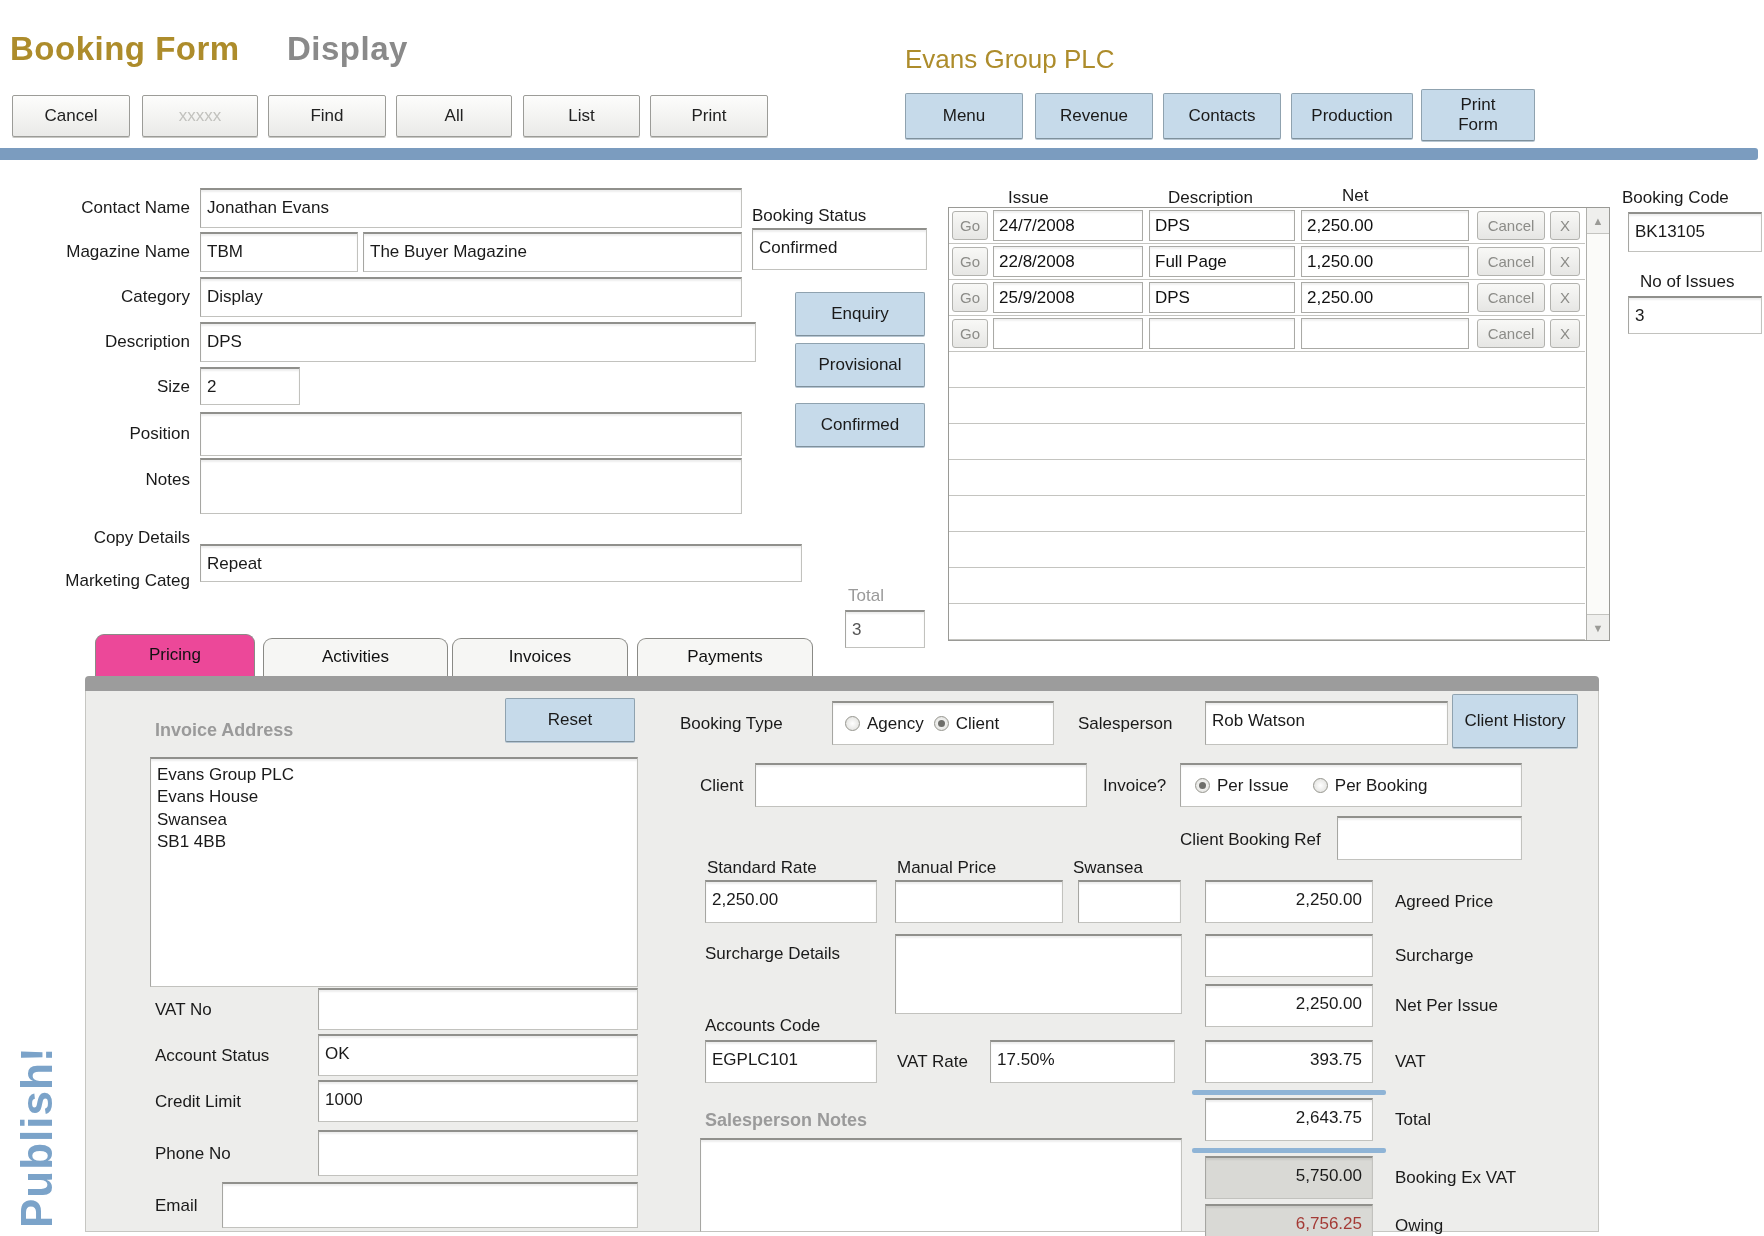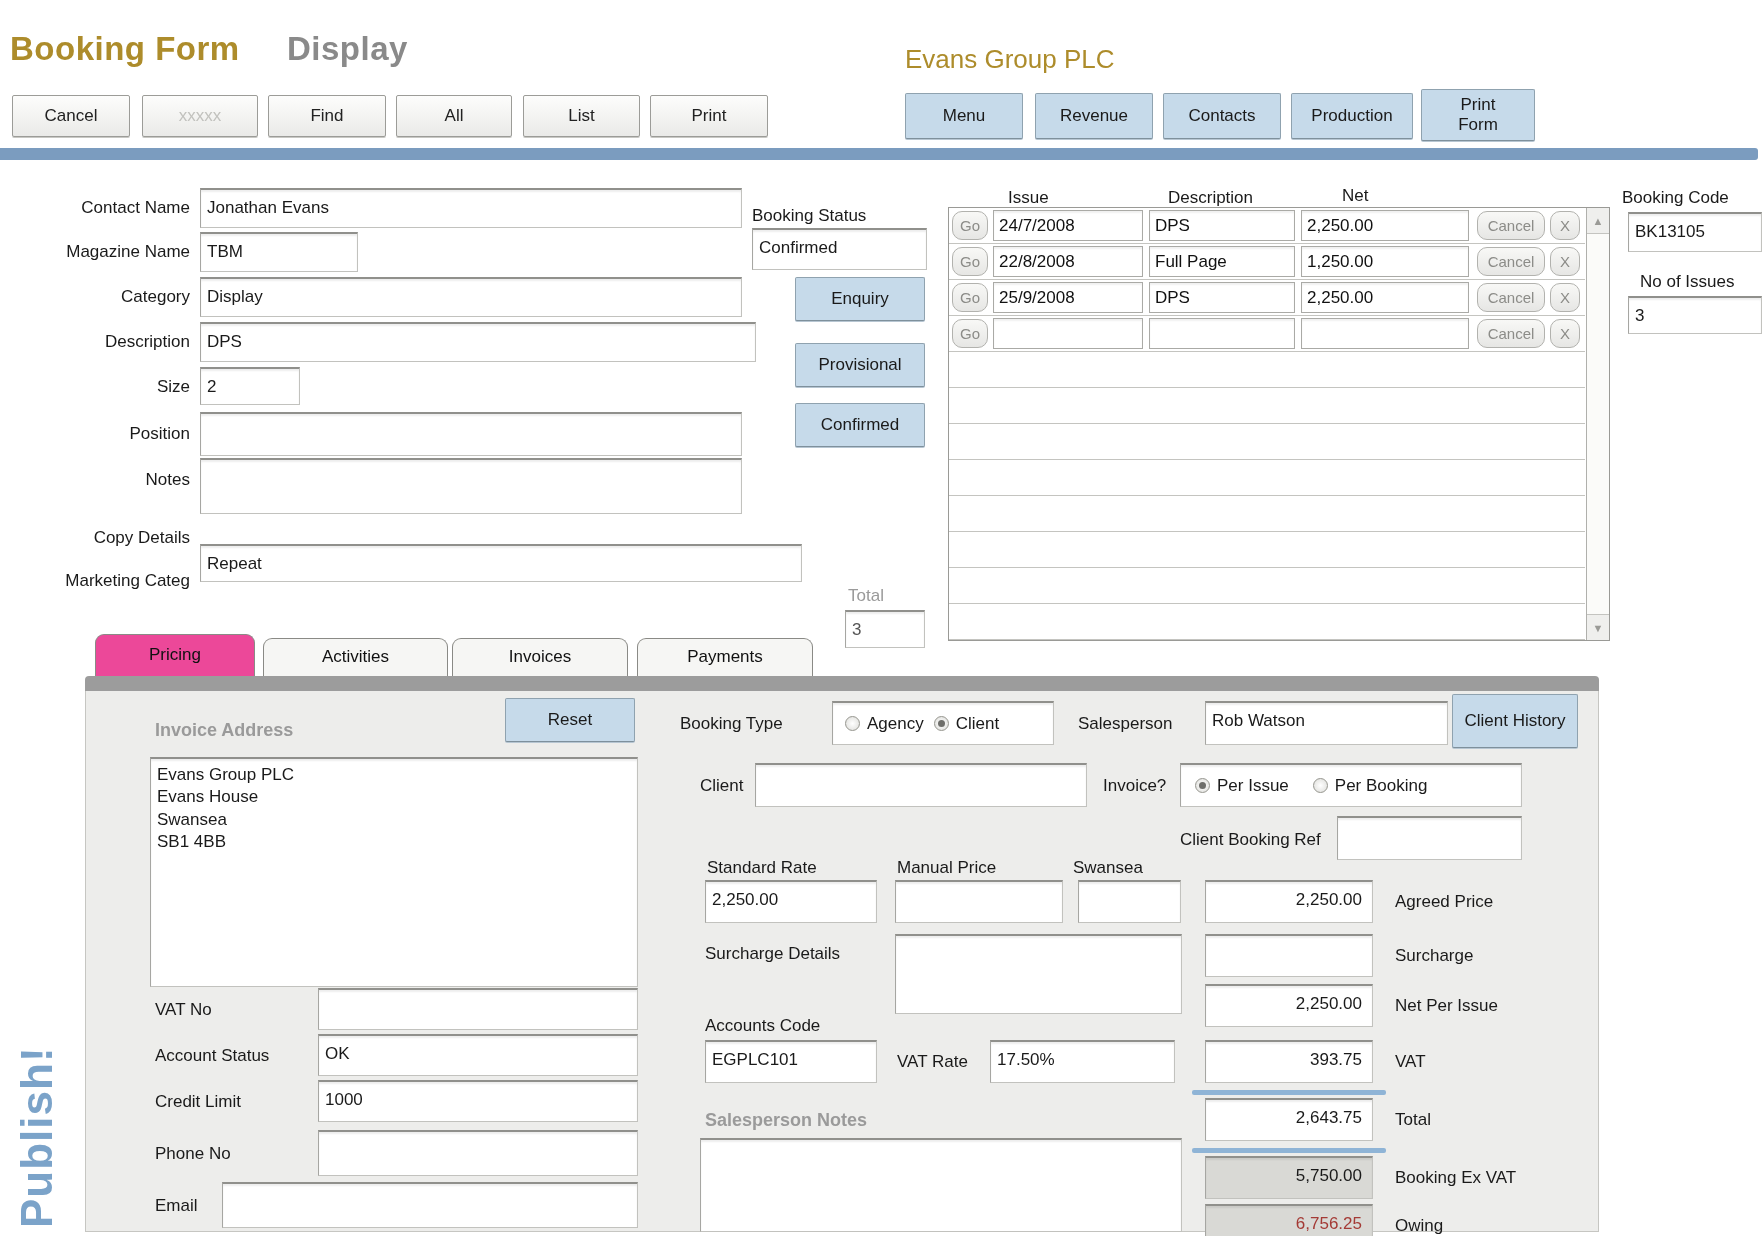--- a/index.html
+++ b/index.html
@@ -42,21 +42,21 @@
   .fld.num { text-align:right; padding-right:10px; }
   .fld.ro { background:#d9d9d5; }
   .fld.red { color:#a43a35; }
   .fld.multi { white-space:pre-line; line-height:1.32; padding-top:5px; }
 
   .tbl { position:absolute; left:948px; top:207px; width:662px; height:434px;
     border:1px solid #9a9a96; background:#fff; }
   .trow { position:relative; height:36px; border-bottom:1px solid #c4c4c0; margin-right:24px; }
   .sbtn {
     position:absolute; background:linear-gradient(#f8f8f6,#e6e6e4);
-    border:1px solid #b2b2ae; border-radius:10px; color:#8c8c88; font-size:15px;
+    border:1px solid #b2b2ae; border-radius:3px; color:#8c8c88; font-size:15px;
     text-align:center; line-height:27px; cursor:pointer;
   }
   .tfld { position:absolute; top:2px; height:31px; background:#fff;
     border:1px solid #aaaaa6; font-size:17px; padding:5px 5px 0 5px;
     box-shadow:inset 0 2px 2px rgba(0,0,0,0.06); white-space:nowrap; overflow:hidden; }
   .scroll { position:absolute; right:0; top:0; width:23px; height:432px;
     border-left:1px solid #b0b0ac; background:#fbfbf9; }
   .sarrow { position:absolute; left:0; width:22px; height:26px; background:#efefed;
     color:#9a9a96; font-size:11px; text-align:center; line-height:26px; cursor:pointer; }
 
@@ -104,20 +104,21 @@
   <div class="bbtn" style="left:1291px;top:93px;width:122px;height:46px">Production</div>
   <div class="bbtn" style="left:1421px;top:89px;width:114px;height:52px;padding:0 22px">Print Form</div>
 
   <div class="bluebar"></div>
 
   <div class="flabel" style="left:0;top:198px;width:190px">Contact Name</div>
   <div class="fld" style="left:200px;top:188px;width:542px;height:40px">Jonathan Evans</div>
 
   <div class="flabel" style="left:0;top:242px;width:190px">Magazine Name</div>
   <div class="fld" style="left:200px;top:232px;width:158px;height:40px">TBM</div>
+  <div class="fld" style="left:363px;top:232px;width:379px;height:40px">The Buyer Magazine</div>
 
   <div class="flabel" style="left:0;top:287px;width:190px">Category</div>
   <div class="fld" style="left:200px;top:277px;width:542px;height:40px">Display</div>
 
   <div class="flabel" style="left:0;top:332px;width:190px">Description</div>
   <div class="fld" style="left:200px;top:322px;width:556px;height:40px">DPS</div>
 
   <div class="flabel" style="left:0;top:377px;width:190px">Size</div>
   <div class="fld" style="left:200px;top:367px;width:100px;height:38px">2</div>
 
@@ -127,21 +128,21 @@
   <div class="flabel" style="left:0;top:470px;width:190px">Notes</div>
   <div class="fld" style="left:200px;top:458px;width:542px;height:56px"></div>
 
   <div class="flabel" style="left:0;top:528px;width:190px">Copy Details</div>
   <div class="fld" style="left:200px;top:544px;width:602px;height:38px">Repeat</div>
 
   <div class="flabel" style="left:0;top:571px;width:190px">Marketing Categ</div>
 
   <div class="llabel" style="left:752px;top:206px">Booking Status</div>
   <div class="fld" style="left:752px;top:228px;width:175px;height:42px">Confirmed</div>
-  <div class="bbtn" style="left:795px;top:277px;width:130px;height:44px">Enquiry</div>
+  <div class="bbtn" style="left:795px;top:292px;width:130px;height:44px">Enquiry</div>
   <div class="bbtn" style="left:795px;top:343px;width:130px;height:44px">Provisional</div>
   <div class="bbtn" style="left:795px;top:403px;width:130px;height:44px">Confirmed</div>
 
   <div class="llabel" style="left:1008px;top:188px">Issue</div>
   <div class="llabel" style="left:1168px;top:188px">Description</div>
   <div class="llabel" style="left:1342px;top:186px">Net</div>
 
   <div class="tbl">
     <div class="trow">
       <div class="sbtn" style="left:3px;top:3px;width:36px;height:29px">Go</div>

